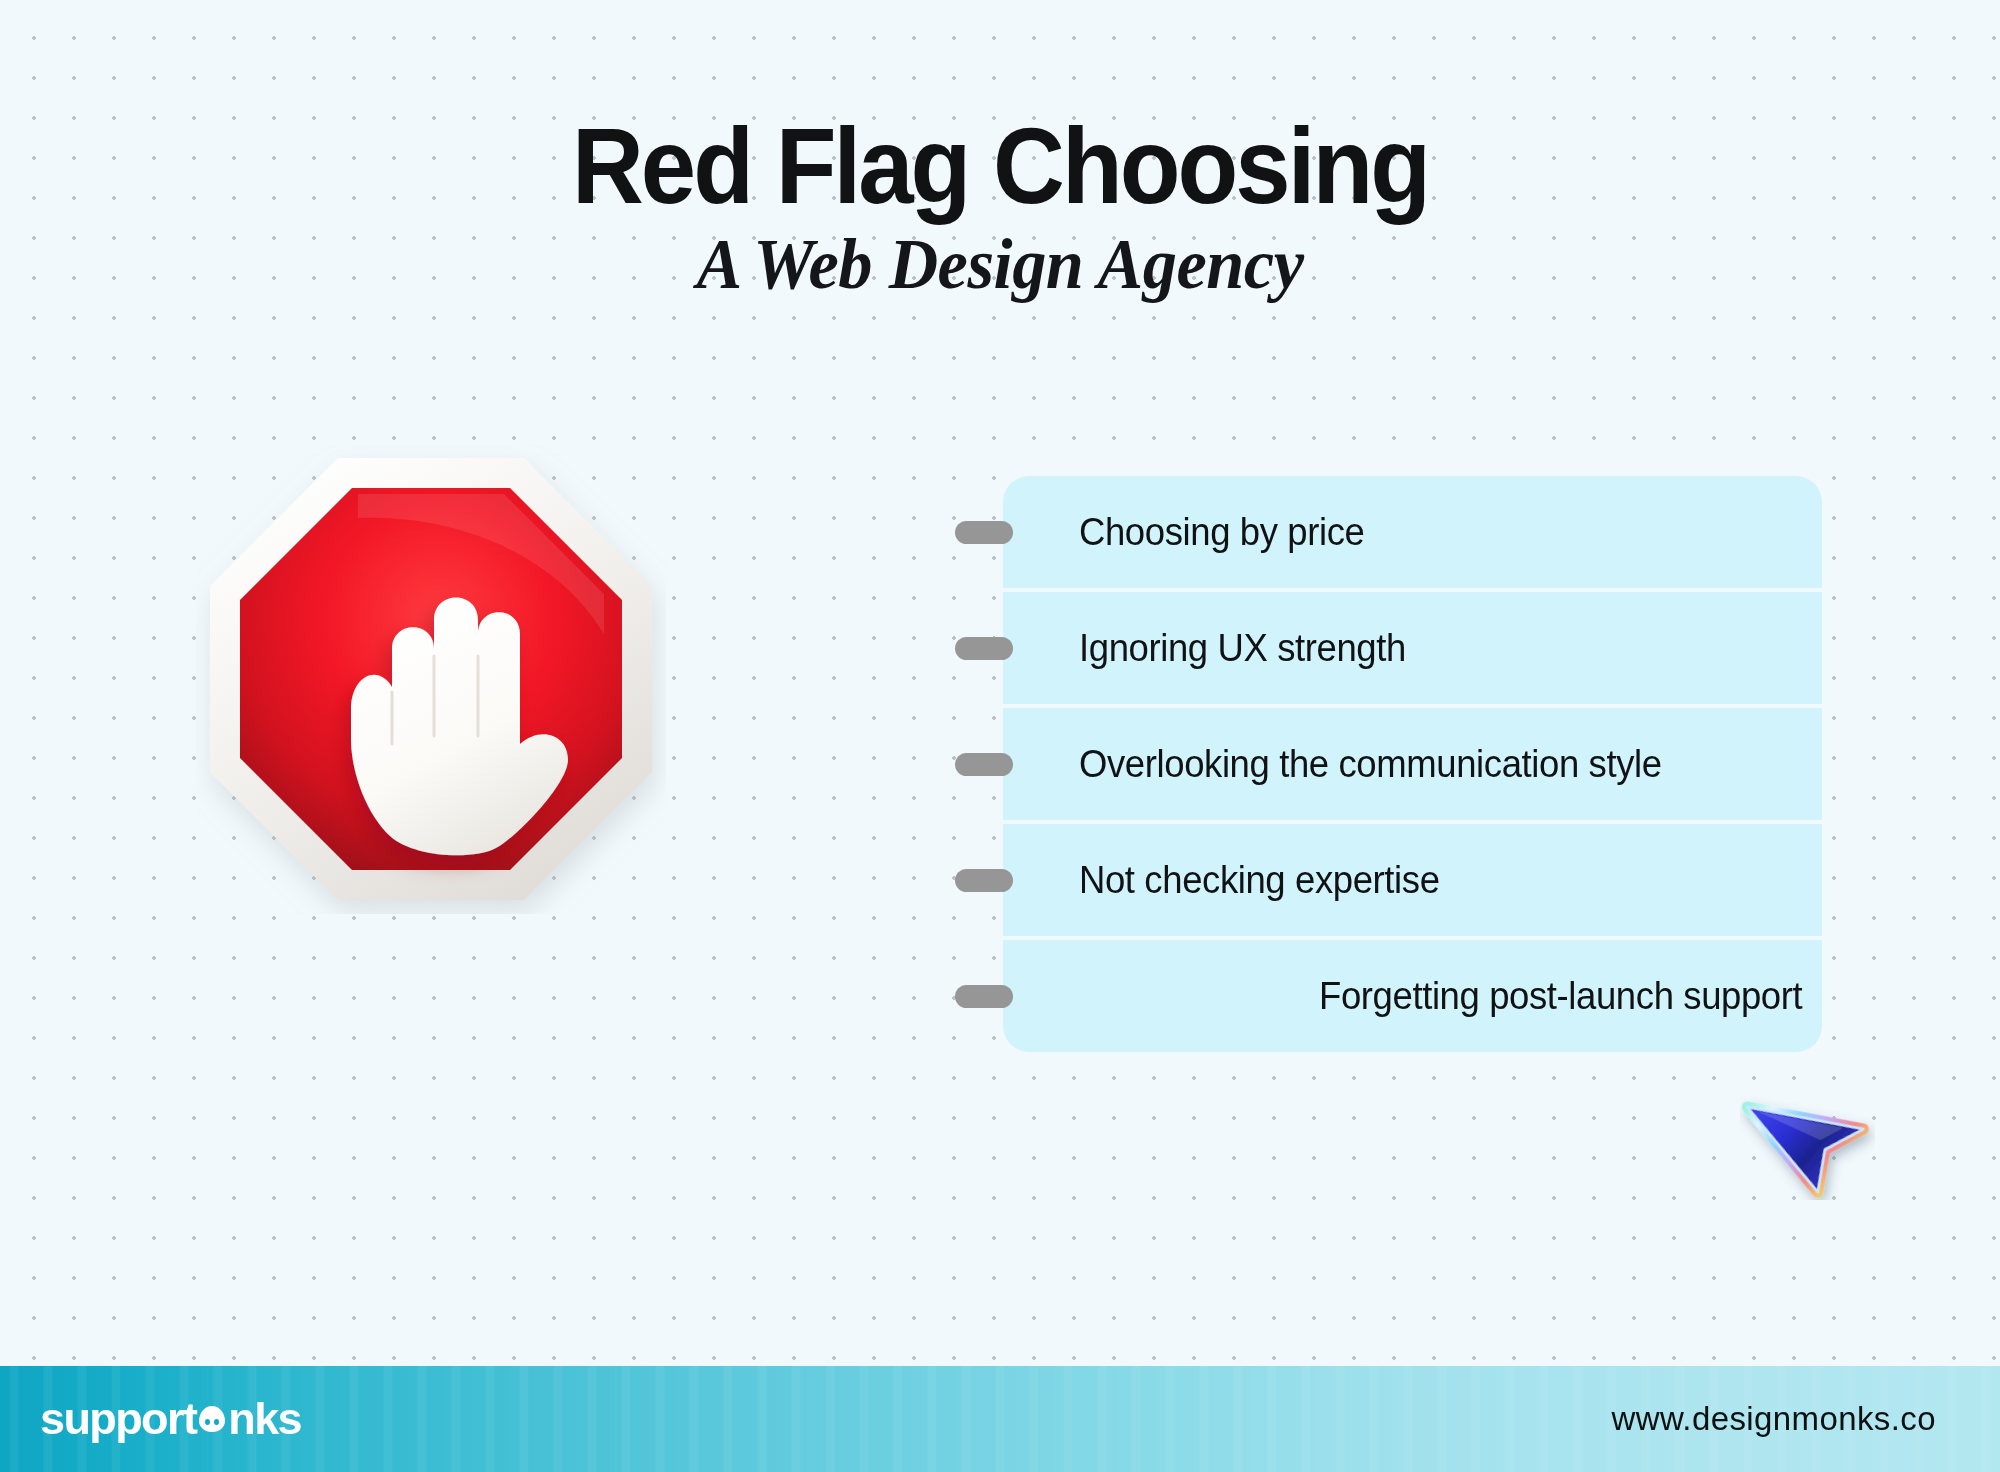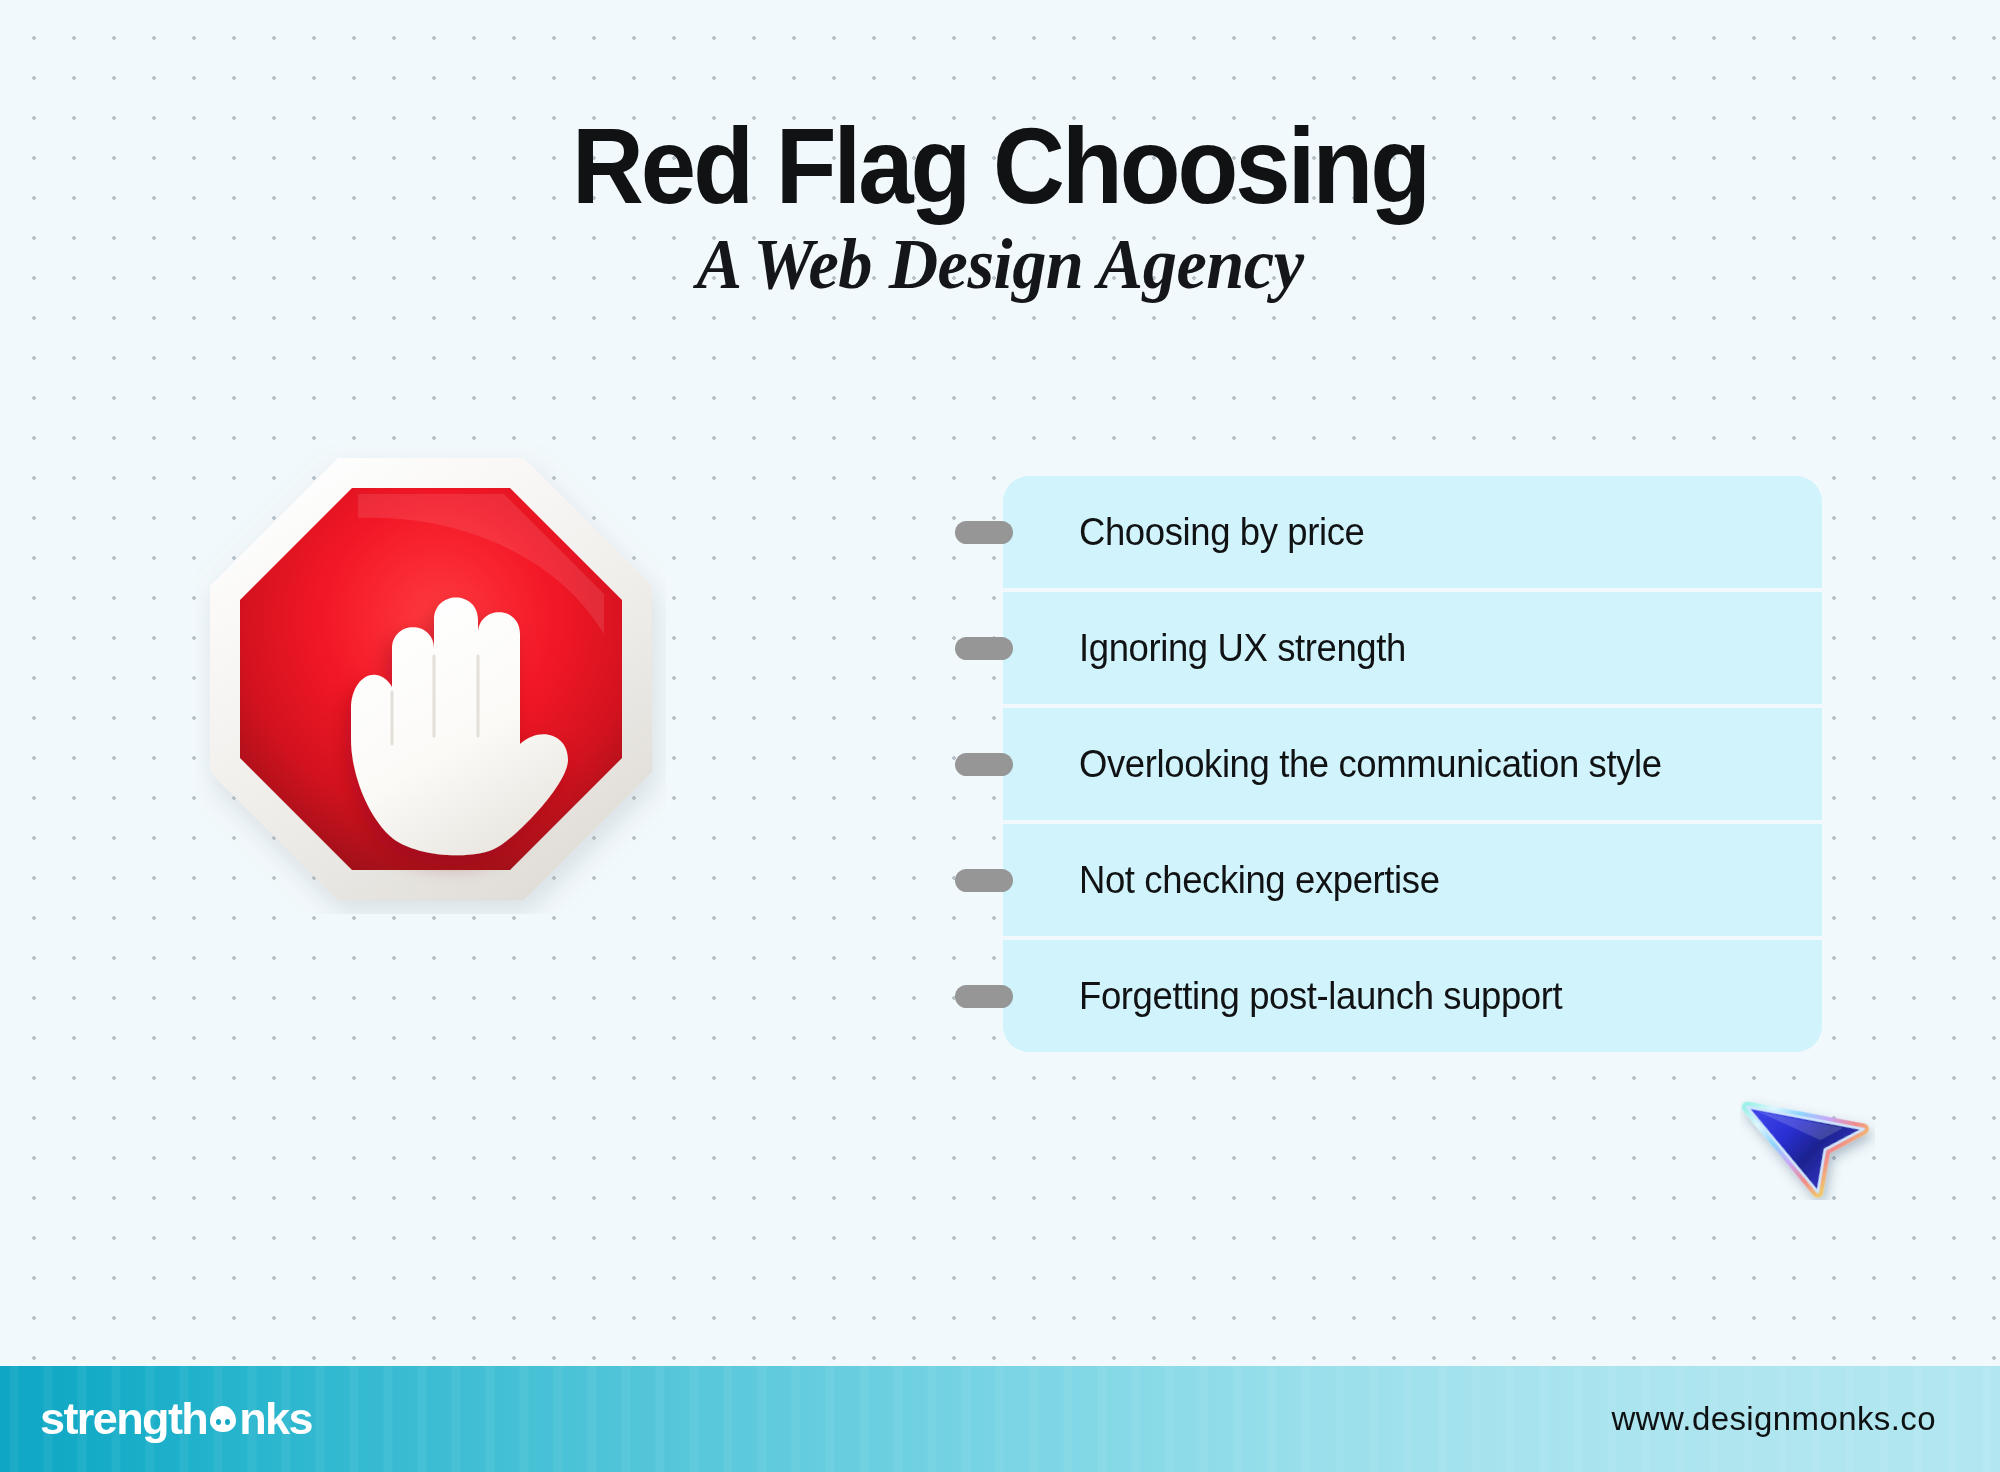--- a/index.html
+++ b/index.html
@@ -67,21 +67,21 @@
   }
   .row {
     position:relative;
     height:112px;
     background:#d1f4fc;
     display:flex;
     align-items:center;
     margin-bottom:4px;
   }
   .row:first-child { border-top-left-radius:26px; border-top-right-radius:26px; }
-  .row:last-child  { border-bottom-left-radius:26px; border-bottom-right-radius:26px; margin-bottom:16px; }
+  .row:last-child  { border-bottom-left-radius:26px; border-bottom-right-radius:26px; margin-bottom:16px;justify-content:flex-end; }
 
   .bullet {
     position:absolute;
     left:-48px;
     width:58px; height:23px;
     border-radius:12px;
     background:#969696;
   }
   .row-label {
     font-family:"Liberation Sans", sans-serif;
@@ -302,21 +302,21 @@
 
         <path d="M12 24 L124 62 L83 77 L70 118 Z" fill="url(#curBody)" stroke="#cfe6ff" stroke-width="2.5" stroke-linejoin="round"></path>
 
         <path d="M22 30 L104 58 L80 67 Z" fill="#ffffff" opacity="0.16"></path>
       </g>
     </svg>
   </div>
 
   <div id="footer">
     <div id="brand-logo">
-      <span>strength</span>
+      <span>support</span>
       <span class="logo-mark">
         <span class="head"></span>
         <span class="eye l"></span>
         <span class="eye r"></span>
       </span>
       <span>nks</span>
     </div>
     <div id="site-url">www.designmonks.co</div>
   </div>
 

